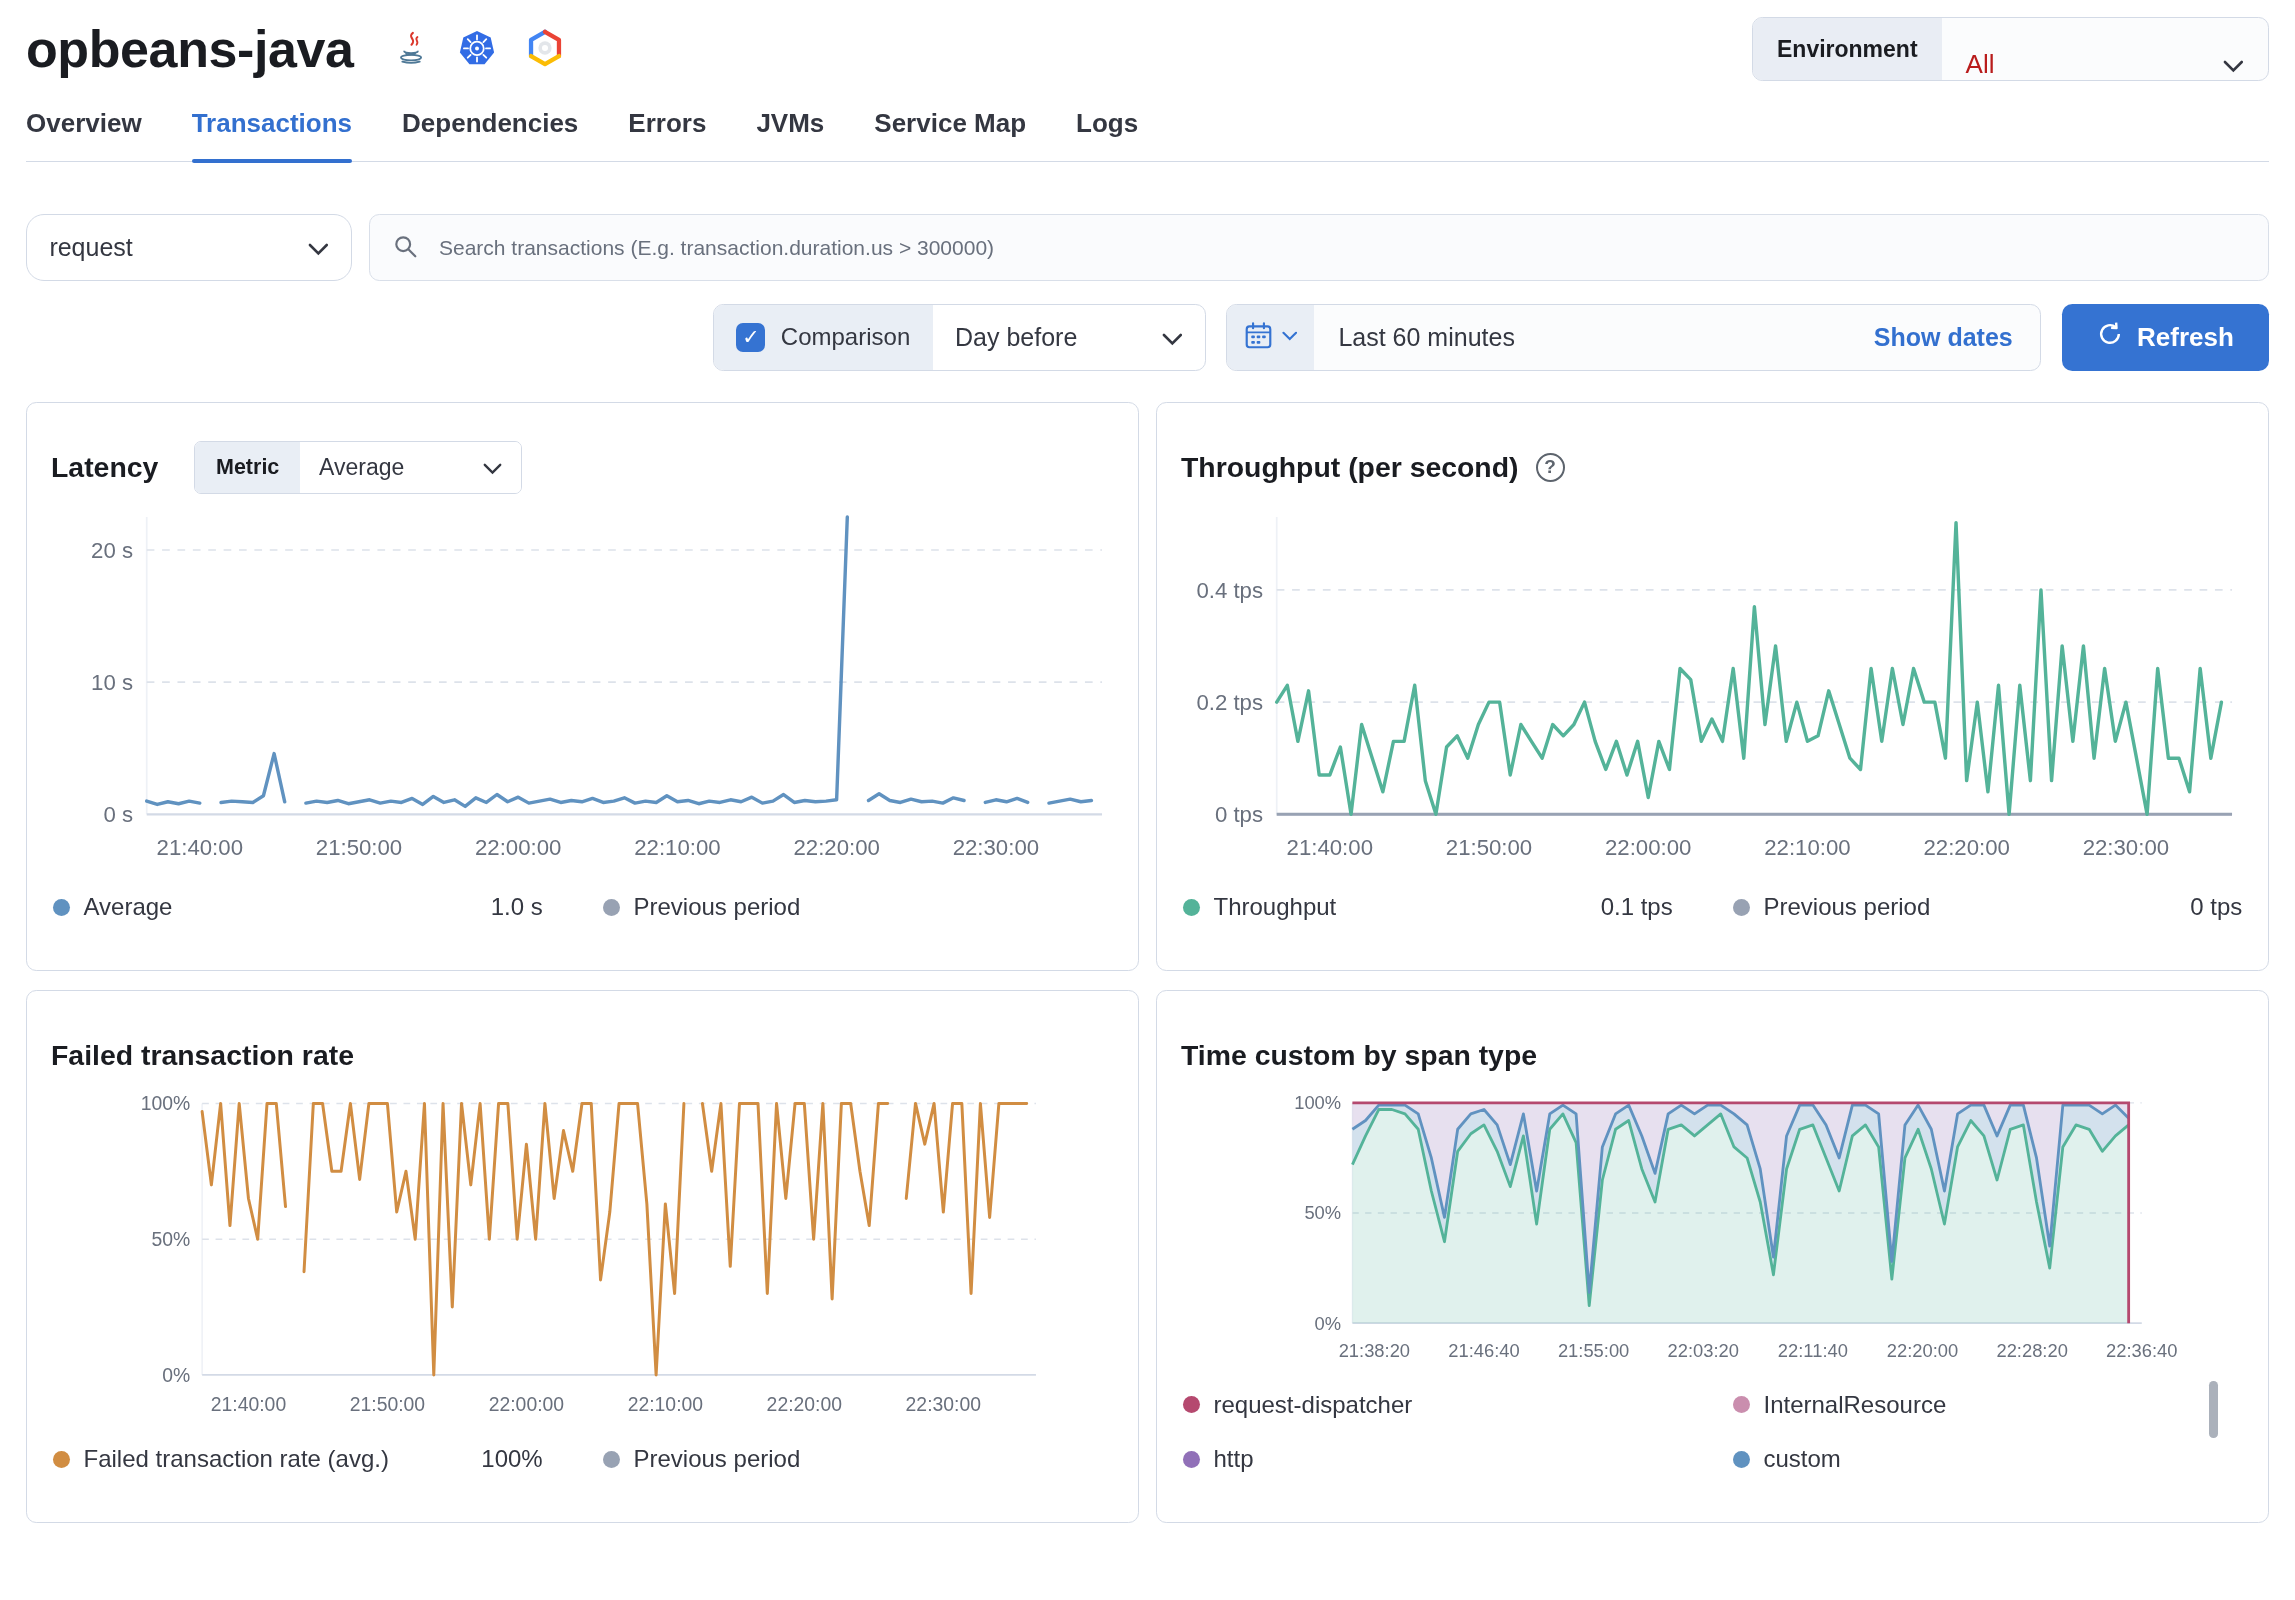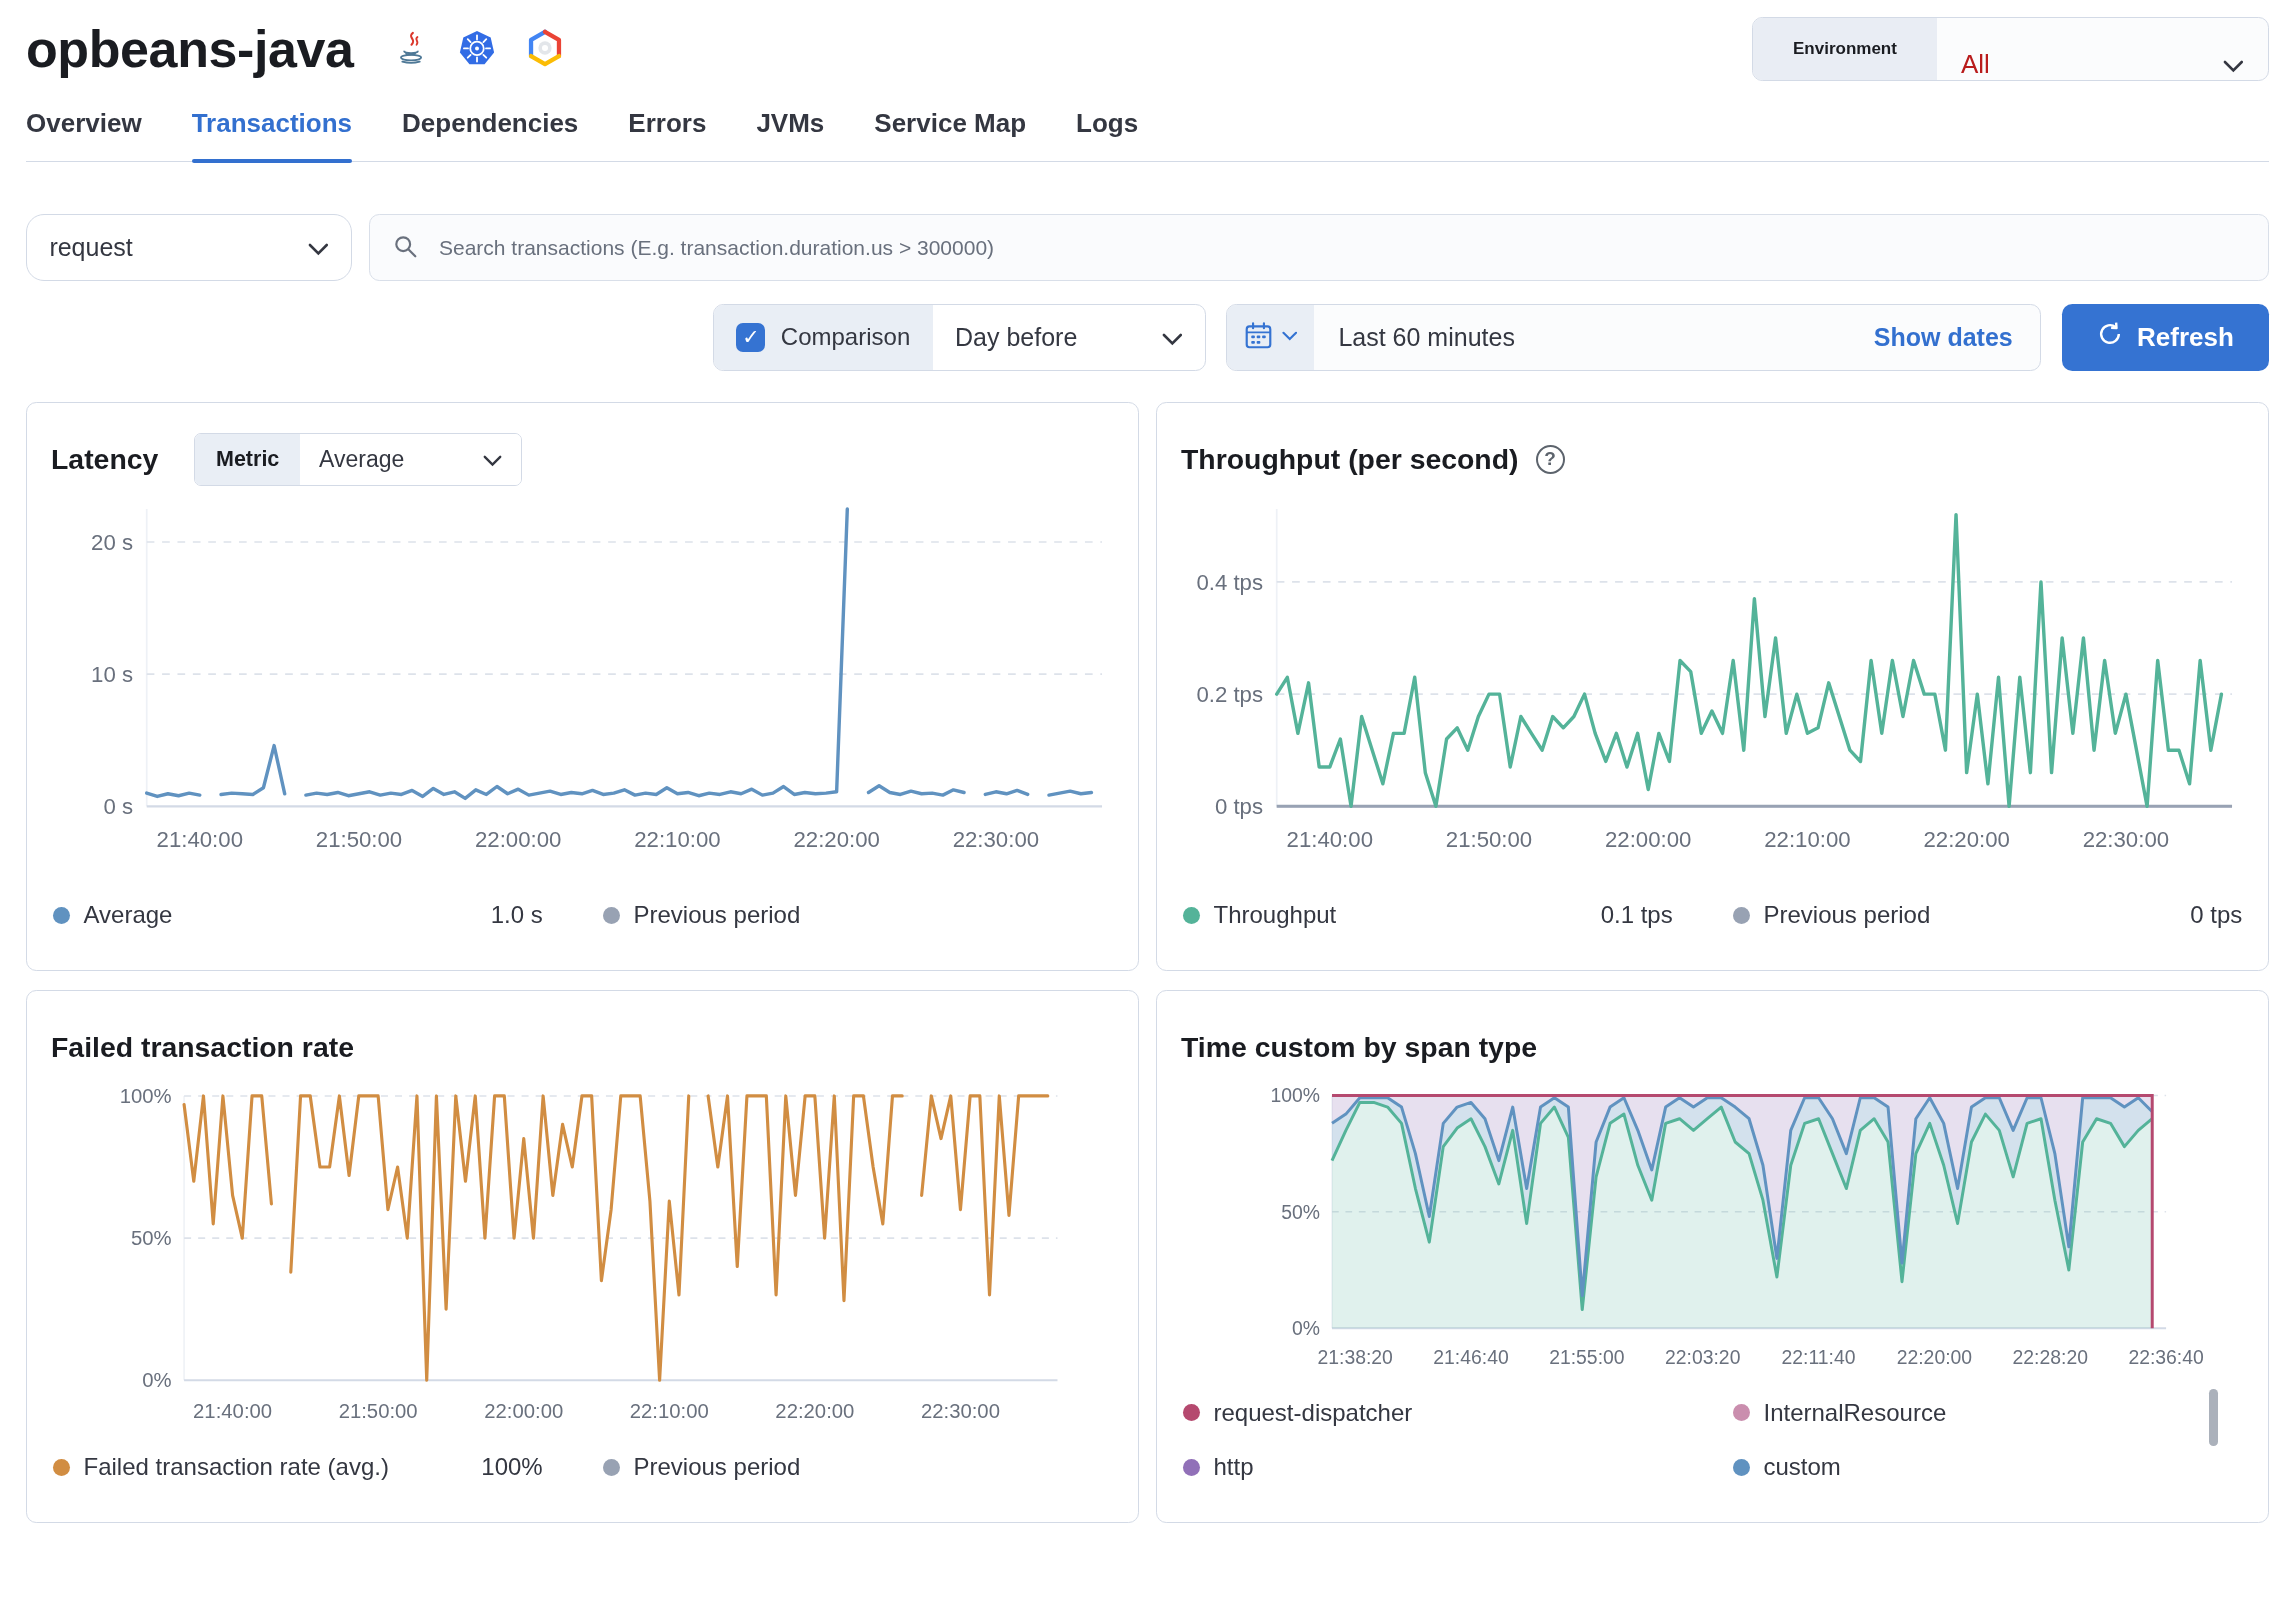--- a/index.html
+++ b/index.html
@@ -9,22 +9,22 @@
     font-family:"Liberation Sans","DejaVu Sans",sans-serif; color:#343741;
   }
   .page { padding:0 26px; }
 
   
   .header { display:flex; align-items:center; padding-top:26px; height:72px; }
   .page-title { font-size:52px; font-weight:700; color:#1a1c21; margin:0; letter-spacing:-0.4px; }
   .svc-icons { display:flex; align-items:center; gap:31px; margin-left:41px; }
   .env { margin-left:auto; display:flex; height:64px; width:517px;
          border:0.9px solid #D3DAE6; border-radius:10.3px; overflow:hidden; background:#FBFCFD; }
-  .env-label { background:#E9EDF4; display:flex; align-items:center; padding:0 40px;
-               font-weight:700; font-size:17px; color:#1a1c21; }
+  .env-label { background:#E9EDF4; display:flex; align-items:center; padding:0 24px;
+               font-weight:700; font-size:23px; color:#1a1c21; }
   .env-value { flex:1; display:flex; align-items:flex-end; padding:0 24px; font-size:26px; color:#b91c1c; }
   .env-value .chev { margin-left:auto; }
 
   
   .tabs { display:flex; gap:50px; margin-top:36px; border-bottom:1.7px solid #D3DAE6; }
   .tab { font-size:26px; font-weight:600; color:#343741; padding-bottom:22.4px; position:relative; cursor:pointer; }
   .tab.active { color:#3370CF; }
   .tab.active::after { content:""; position:absolute; left:0; right:0; bottom:-1.7px; height:4.3px;
                        background:#3370CF; border-radius:2.6px; }
 
@@ -54,21 +54,21 @@
   .range-text { font-size:25px; padding-left:24px; color:#343741; }
   .show-dates { margin-left:auto; padding-right:27.6px; color:#3370CF; font-weight:600;
                 font-size:25px; text-decoration:none; cursor:pointer; }
   .refresh-btn { width:207px; height:67px; background:#3573D2; color:#fff; border:none; border-radius:10.3px;
                  font-size:26px; font-weight:600; display:flex; align-items:center; justify-content:center;
                  gap:13.8px; cursor:pointer; font-family:inherit; }
 
   
   .grid { display:grid; grid-template-columns:1fr 1fr; grid-template-rows:569px 533px;
           gap:19px 17px; margin-top:31px; }
-  .panel { border:0.9px solid #D3DAE6; border-radius:10.3px; background:#fff; padding:29px 24px;
+  .panel { border:0.9px solid #D3DAE6; border-radius:10.3px; background:#fff; padding:37px 24px;
            display:flex; flex-direction:column; overflow:hidden; }
   .panel-head { display:flex; align-items:center; gap:36px; min-height:55px; }
   .panel-title { font-size:28.4px; font-weight:700; color:#1a1c21; margin:0; }
   .metric { height:53px; border:0.9px solid #D3DAE6; border-radius:7px; display:flex; overflow:hidden; }
   .metric-label { background:#E9EEF5; padding:0 20.7px; display:flex; align-items:center;
                   font-weight:700; font-size:21.5px; color:#1a1c21; }
   .metric-value { padding:0 19px; display:flex; align-items:center; font-size:23px; width:221px; background:#fff; }
   .metric-value .chev { margin-left:auto; }
   .help-icon { width:29px; height:29px; border:2.6px solid #5d646d; border-radius:50%;
                display:flex; align-items:center; justify-content:center; font-size:19px;

